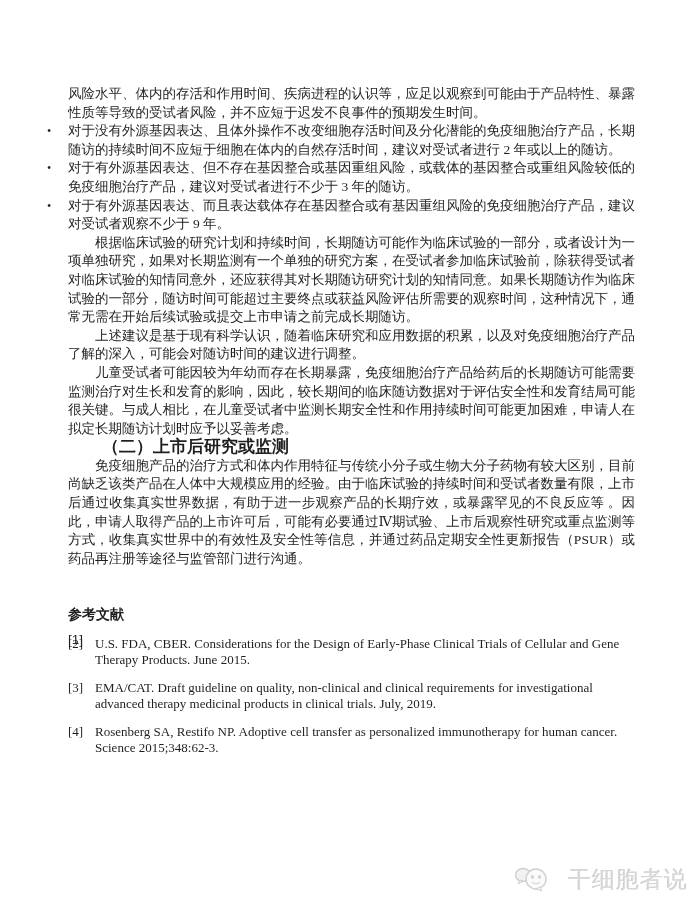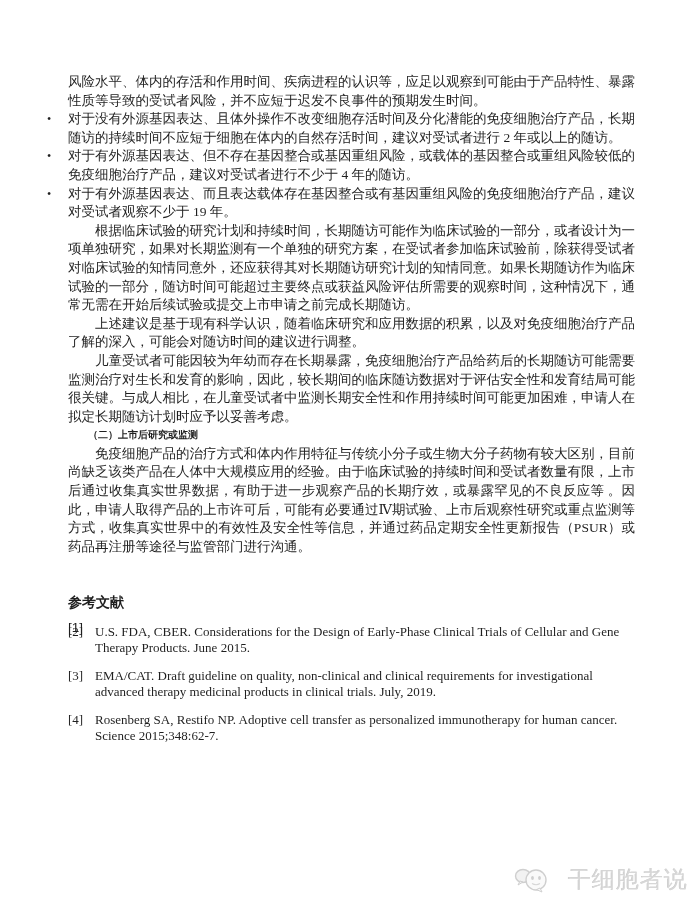--- a/index.html
+++ b/index.html
@@ -5,34 +5,34 @@
   html,body { margin:0; padding:0; background:#ffffff; }
   .page {
     position:relative;
     width:700px; height:907px;
     background:#ffffff;
     overflow:hidden;
     font-family:"Liberation Serif","DejaVu Serif",serif;
     color:#1f1f1f;
   }
   .content {
-    position:absolute; left:68px; top:73px; width:567px;
+    position:absolute; left:68px; top:85px; width:567px;
     font-size:13.5px; line-height:18.6px;
     text-align:justify;
   }
   .content p { margin:0; text-indent:2em; }
   .content p.continued { text-indent:0; }
   ul.bullets { list-style:none; margin:0; padding:0; }
   ul.bullets li { position:relative; }
   .bullet-marker {
     position:absolute; left:-21px; top:0;
     font-size:12px; line-height:18.6px;
   }
   .section-heading {
-    margin:0; font-size:10px; line-height:18.6px;
+    margin:0; font-size:17px; line-height:18.6px;
     font-weight:bold; text-indent:2em;
   }
   .refs { margin-top:37px; }
   .refs-title {
     font-family:"Liberation Sans","DejaVu Sans",sans-serif;
     font-weight:bold; font-size:14px; line-height:18px;margin-top:37px;
   }
   .ref { position:relative; padding-left:27px; text-align:left; }
   .ref .ref-num { position:absolute; left:0; top:0; }
   .ref-cn {
@@ -40,21 +40,21 @@
     font-family:"Liberation Sans","DejaVu Sans",sans-serif;
     font-size:13.5px; line-height:17px;
   }
   .ref-en {
     margin-top:13px;
     font-family:"Liberation Serif","DejaVu Serif",serif;
     font-size:13px; line-height:15.5px;
   }
   .watermark {
     position:absolute; right:12px; bottom:12px;
-    display:flex; align-items:flex-end; gap:18px;
+    display:flex; align-items:flex-start; gap:18px;
     user-select:none;
   }
   .watermark-label {
     font-family:"Liberation Sans","DejaVu Sans",sans-serif;
     font-size:23px; letter-spacing:1px;
     color:#d7d7d7;
     text-shadow:1px 1px 0 #ffffff, -0.5px -0.5px 0 #c6c6c6;
   }
   .wm-icon { display:block; }
 </style>
@@ -66,25 +66,25 @@
 
     <p class="continued">风险水平、体内的存活和作用时间、疾病进程的认识等，应足以观察到可能由于产品特性、暴露性质等导致的受试者风险，并不应短于迟发不良事件的预期发生时间。</p>
 
     <ul class="bullets">
       <li>
         <span class="bullet-marker">•</span>
         <span>对于没有外源基因表达、且体外操作不改变细胞存活时间及分化潜能的免疫细胞治疗产品，长期随访的持续时间不应短于细胞在体内的自然存活时间，建议对受试者进行 2 年或以上的随访。</span>
       </li>
       <li>
         <span class="bullet-marker">•</span>
-        <span>对于有外源基因表达、但不存在基因整合或基因重组风险，或载体的基因整合或重组风险较低的免疫细胞治疗产品，建议对受试者进行不少于 4 年的随访。</span>
+        <span>对于有外源基因表达、但不存在基因整合或基因重组风险，或载体的基因整合或重组风险较低的免疫细胞治疗产品，建议对受试者进行不少于 3 年的随访。</span>
       </li>
       <li>
         <span class="bullet-marker">•</span>
-        <span>对于有外源基因表达、而且表达载体存在基因整合或有基因重组风险的免疫细胞治疗产品，建议对受试者观察不少于 19 年。</span>
+        <span>对于有外源基因表达、而且表达载体存在基因整合或有基因重组风险的免疫细胞治疗产品，建议对受试者观察不少于 9 年。</span>
       </li>
     </ul>
 
     <p>根据临床试验的研究计划和持续时间，长期随访可能作为临床试验的一部分，或者设计为一项单独研究，如果对长期监测有一个单独的研究方案，在受试者参加临床试验前，除获得受试者对临床试验的知情同意外，还应获得其对长期随访研究计划的知情同意。如果长期随访作为临床试验的一部分，随访时间可能超过主要终点或获益风险评估所需要的观察时间，这种情况下，通常无需在开始后续试验或提交上市申请之前完成长期随访。</p>
     <p>上述建议是基于现有科学认识，随着临床研究和应用数据的积累，以及对免疫细胞治疗产品了解的深入，可能会对随访时间的建议进行调整。</p>
     <p>儿童受试者可能因较为年幼而存在长期暴露，免疫细胞治疗产品给药后的长期随访可能需要监测治疗对生长和发育的影响，因此，较长期间的临床随访数据对于评估安全性和发育结局可能很关键。与成人相比，在儿童受试者中监测长期安全性和作用持续时间可能更加困难，申请人在拟定长期随访计划时应予以妥善考虑。</p>
 
     <h3 class="section-heading">（二）上市后研究或监测</h3>
 
     <p>免疫细胞产品的治疗方式和体内作用特征与传统小分子或生物大分子药物有较大区别，目前尚缺乏该类产品在人体中大规模应用的经验。由于临床试验的持续时间和受试者数量有限，上市后通过收集真实世界数据，有助于进一步观察产品的长期疗效，或暴露罕见的不良反应等 。因此，申请人取得产品的上市许可后，可能有必要通过Ⅳ期试验、上市后观察性研究或重点监测等方式，收集真实世界中的有效性及安全性等信息，并通过药品定期安全性更新报告（PSUR）或药品再注册等途径与监管部门进行沟通。</p>
@@ -98,21 +98,21 @@
       <div class="ref ref-en">
         <span class="ref-num">[2]</span>
         <span>U.S. FDA, CBER. Considerations for the Design of Early-Phase Clinical Trials of Cellular and Gene Therapy Products. June 2015.</span>
       </div>
       <div class="ref ref-en">
         <span class="ref-num">[3]</span>
         <span>EMA/CAT. Draft guideline on quality, non-clinical and clinical requirements for investigational advanced therapy medicinal products in clinical trials. July, 2019.</span>
       </div>
       <div class="ref ref-en">
         <span class="ref-num">[4]</span>
-        <span>Rosenberg SA, Restifo NP. Adoptive cell transfer as personalized immunotherapy for human cancer. Science 2015;348:62-7.</span>
+        <span>Rosenberg SA, Restifo NP. Adoptive cell transfer as personalized immunotherapy for human cancer. Science 2015;348:62-3.</span>
       </div>
     </div>
   </div>
 
   <div class="watermark">
     <span>
       <svg class="wm-icon" width="36" height="30" viewBox="0 0 36 30">
         <ellipse cx="9" cy="11" rx="7.5" ry="6.5" fill="#f2f2f2" stroke="#cfcfcf" stroke-width="1.4"></ellipse>
         <path d="M6 16 L4 20 L9 17 Z" fill="#f2f2f2" stroke="#cfcfcf" stroke-width="1"></path>
         <circle cx="22" cy="15" r="10" fill="#fafafa" stroke="#cfcfcf" stroke-width="1.4"></circle>

